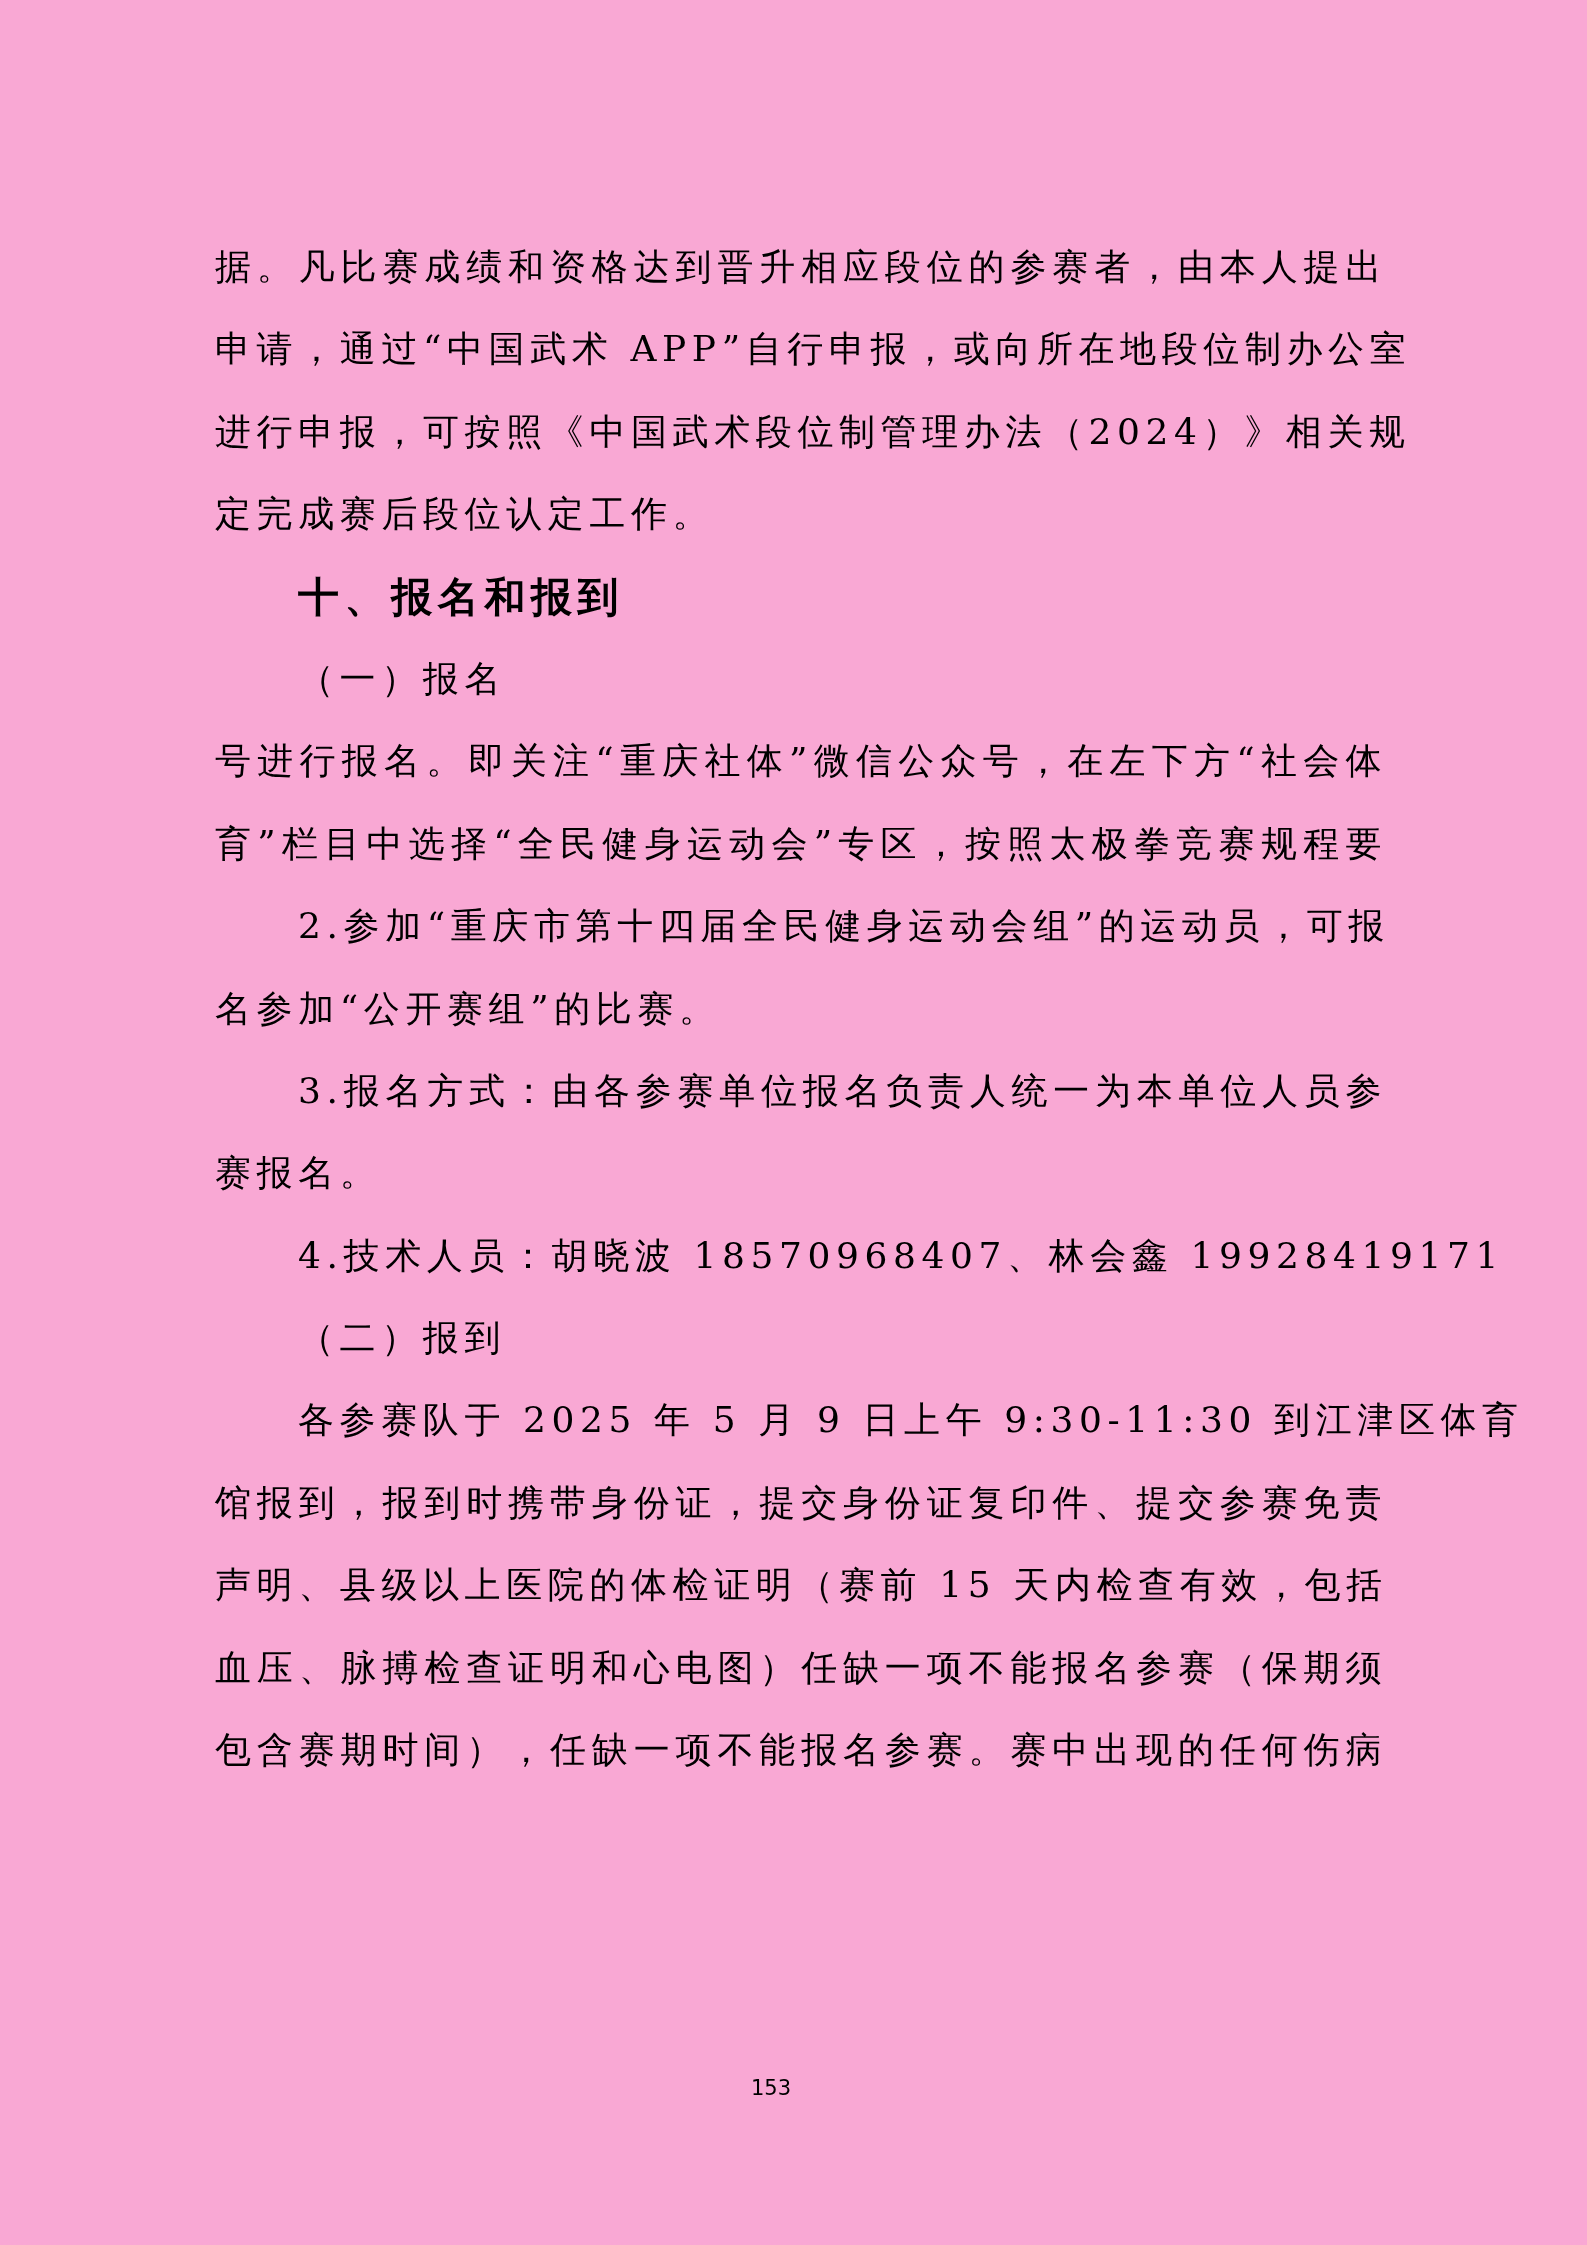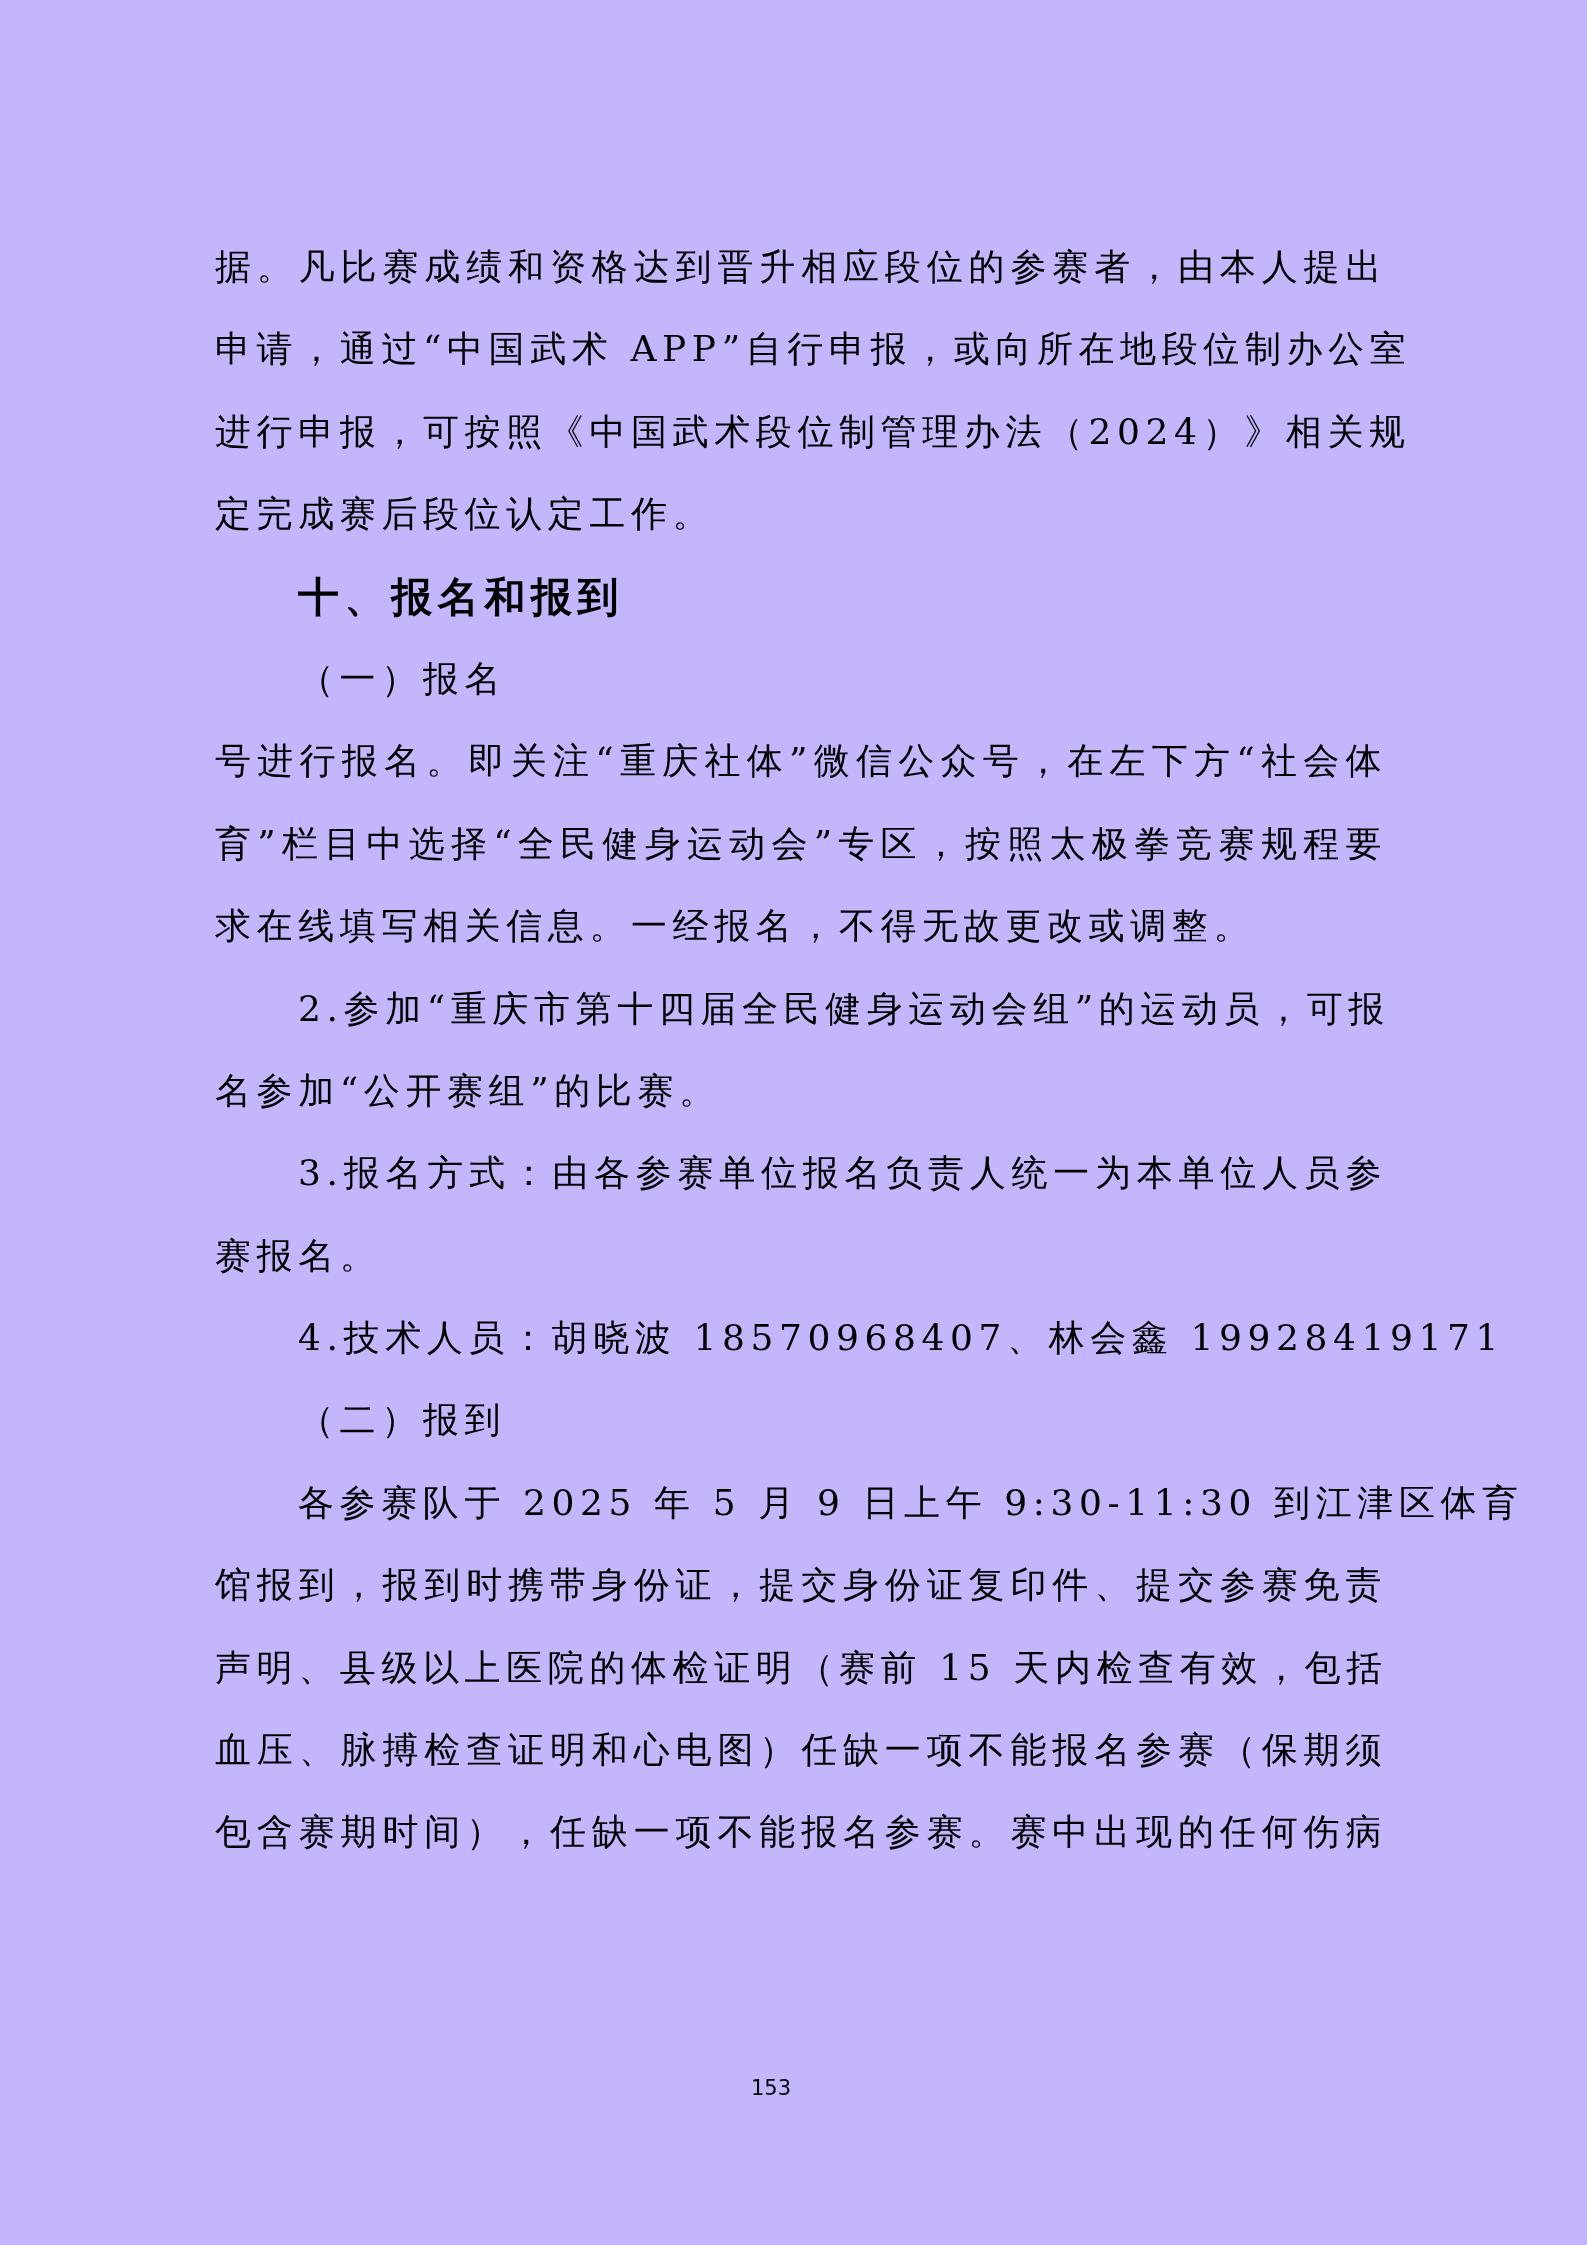--- a/index.html
+++ b/index.html
@@ -14,21 +14,21 @@
       overflow: hidden;
       color: #000000;
       font-family: "DejaVu Serif", "Liberation Serif", serif;
     }
     .page {
       position: absolute;
       left: 0;
       top: 0;
       width: 1587px;
       height: 2245px;
-      background: #c4b5fd;
+      background: #f9a8d4;
     }
     .content {
       position: absolute;
       left: 215px;
       top: 226px;
       width: 1172px;
     }
     .line {
       display: block;
       height: 82.4px;
@@ -80,21 +80,20 @@
       <span class="line last">定完成赛后段位认定工作。</span>
     </div>
 
     <span class="line heading indent">十、报名和报到</span>
 
     <span class="line subheading indent">（一）报名</span>
 
     <div>
       <span class="line">号进行报名。即关注“重庆社体”微信公众号，在左下方“社会体</span>
       <span class="line">育”栏目中选择“全民健身运动会”专区，按照太极拳竞赛规程要</span>
-      <span class="line last">求在线填写相关信息。一经报名，不得无故更改或调整。</span>
     </div>
 
     <div>
       <span class="line indent">2.参加“重庆市第十四届全民健身运动会组”的运动员，可报</span>
       <span class="line last">名参加“公开赛组”的比赛。</span>
     </div>
 
     <div>
       <span class="line indent">3.报名方式：由各参赛单位报名负责人统一为本单位人员参</span>
       <span class="line last">赛报名。</span>

